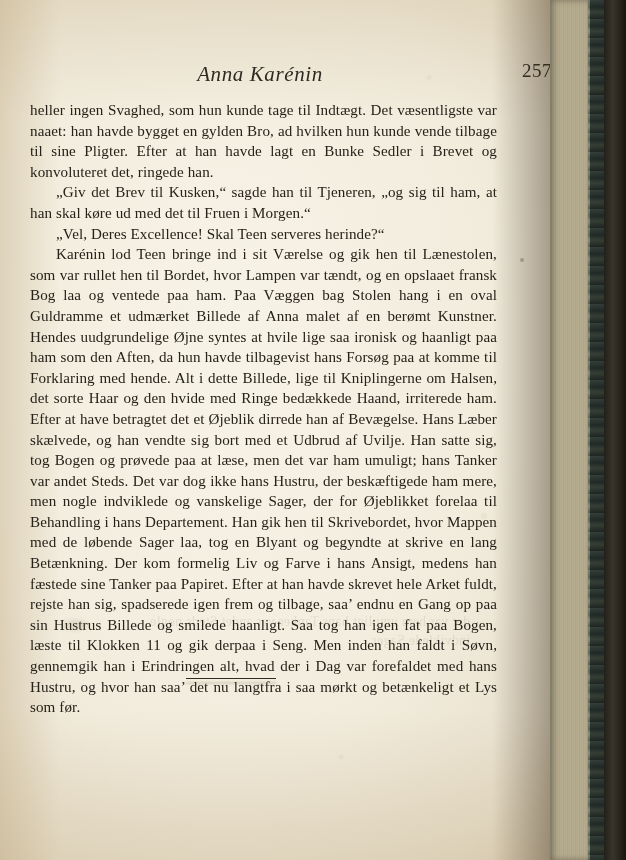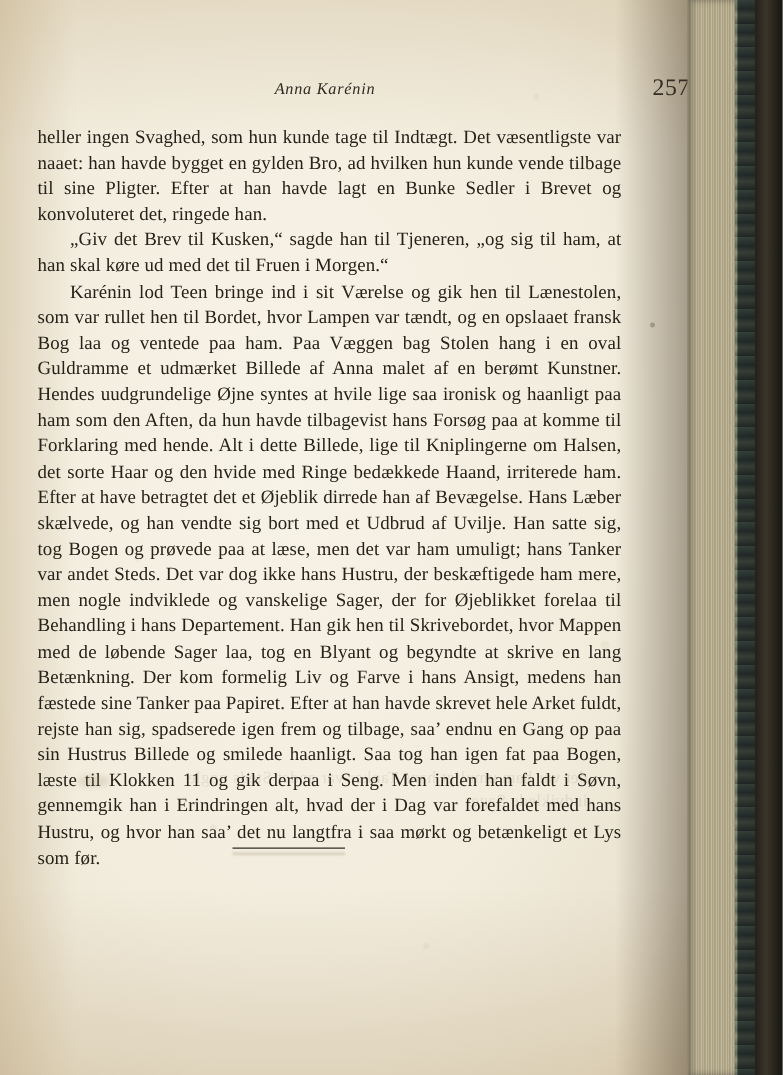--- a/index.html
+++ b/index.html
@@ -118,21 +118,21 @@
 
   
   .running-head {
     position: absolute;
     left: 0; top: 62px;
     width: 520px;
     text-align: center;
   }
   .book-title {
     font-style: italic;
-    font-size: 13px;
+    font-size: 21px;
     letter-spacing: .6px;
     color: #2e2a22;
   }
   .folio {
     position: absolute;
     right: 74px; top: 60px;
     font-size: 19px;
     color: #2b2720;
     letter-spacing: .5px;
   }
@@ -205,20 +205,21 @@
   <div class="ghost">det var ham umuligt hans Tanker var andet Steds nogle indviklede Sager</div>
 
   <div class="running-head">
     <span class="book-title">Anna Karénin</span>
   </div>
   <div class="folio">257</div>
 
   <div class="body-text">
     <p class="noindent">heller ingen Svaghed, som hun kunde tage til Indtægt. Det væsentligste var naaet: han havde bygget en gylden Bro, ad hvilken hun kunde vende tilbage til sine Pligter. Efter at han havde lagt en Bunke Sedler i Brevet og konvoluteret det, ringede han.</p>
     <p class="indent">„Giv det Brev til Kusken,“ sagde han til Tjeneren, „og sig til ham, at han skal køre ud med det til Fruen i Morgen.“</p>
+    <p class="indent">„Vel, Deres Excellence! Skal Teen serveres herinde?“</p>
     <p class="indent">Karénin lod Teen bringe ind i sit Værelse og gik hen til Lænestolen, som var rullet hen til Bordet, hvor Lampen var tændt, og en opslaaet fransk Bog laa og ventede paa ham. Paa Væggen bag Stolen hang i en oval Guldramme et udmærket Billede af Anna malet af en berømt Kunstner. Hendes uudgrundelige Øjne syntes at hvile lige saa ironisk og haanligt paa ham som den Aften, da hun havde tilbagevist hans Forsøg paa at komme til Forklaring med hende. Alt i dette Billede, lige til Kniplingerne om Halsen, det sorte Haar og den hvide med Ringe bedækkede Haand, irriterede ham. Efter at have betragtet det et Øjeblik dirrede han af Bevægelse. Hans Læber skælvede, og han vendte sig bort med et Udbrud af Uvilje. Han satte sig, tog Bogen og prøvede paa at læse, men det var ham umuligt; hans Tanker var andet Steds. Det var dog ikke hans Hustru, der beskæftigede ham mere, men nogle indviklede og vanskelige Sager, der for Øjeblikket forelaa til Behandling i hans Departement. Han gik hen til Skrivebordet, hvor Mappen med de løbende Sager laa, tog en Blyant og begyndte at skrive en lang Betænkning. Der kom formelig Liv og Farve i hans Ansigt, medens han fæstede sine Tanker paa Papiret. Efter at han havde skrevet hele Arket fuldt, rejste han sig, spadserede igen frem og tilbage, saa’ endnu en Gang op paa sin Hustrus Billede og smilede haanligt. Saa tog han igen fat paa Bogen, læste til Klokken 11 og gik derpaa i Seng. Men inden han faldt i Søvn, gennemgik han i Erindringen alt, hvad der i Dag var forefaldet med hans Hustru, og hvor han saa’ det nu langtfra i saa mørkt og betænkeligt et Lys som før.</p>
   </div>
 
   <div class="rule"></div>
   <div class="rule-shadow"></div>
 
   <div class="smudge-a"></div>
   <div class="smudge-b"></div>
 
   <div class="gutter-shadow"></div>

